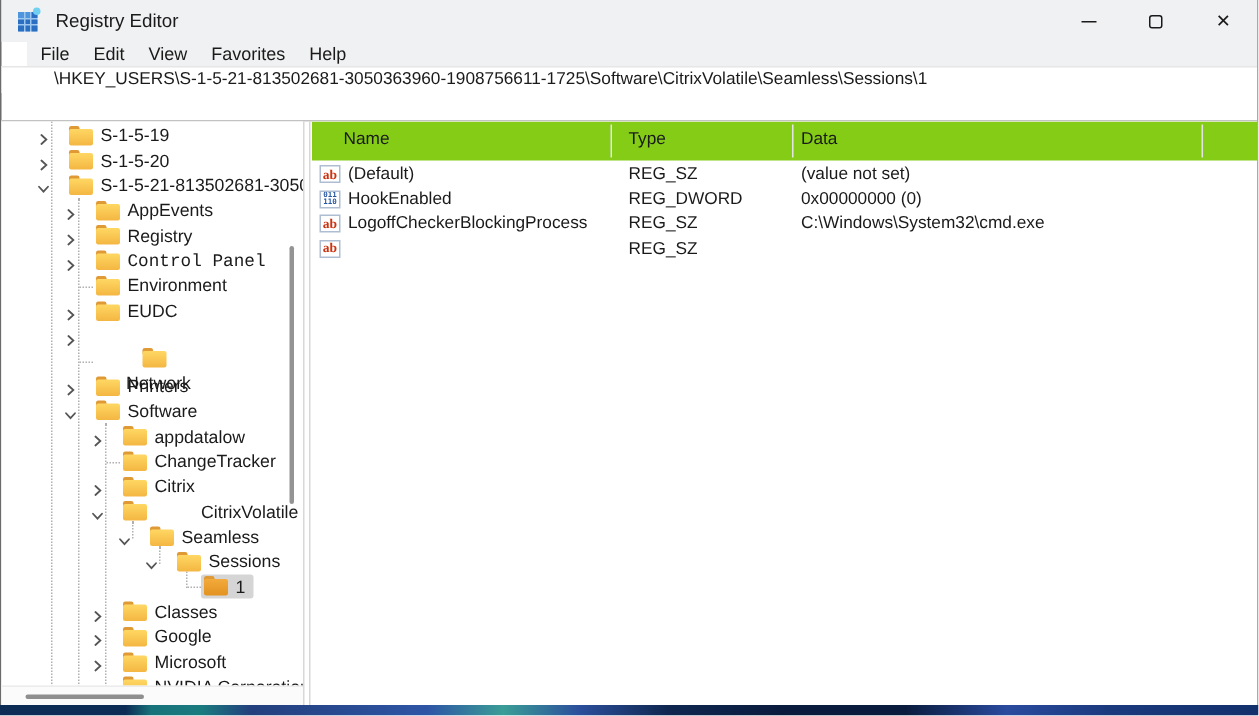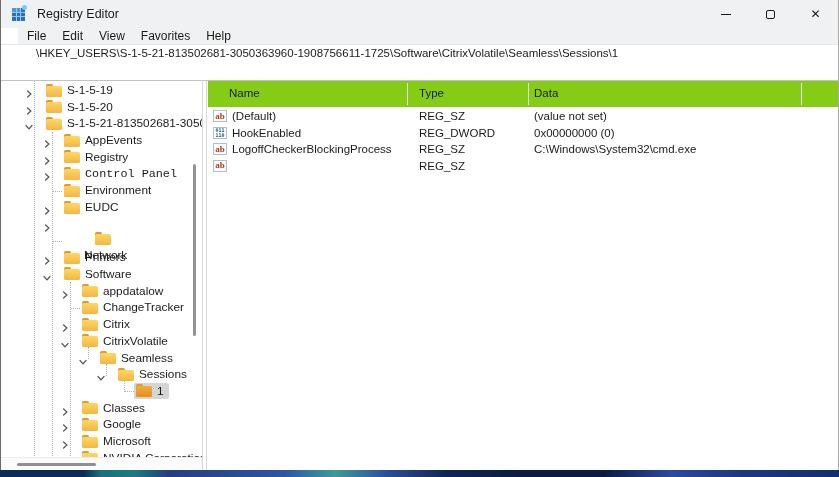--- a/index.html
+++ b/index.html
@@ -295,21 +295,21 @@
                 <span class="tab"></span>
                 <span class="body"></span>
               </span>
               <span class="lbl">Citrix</span>
             </span>
           </div>
           <div class="tree-row" style="top: 251.8px;">
             <span class="chev" style="left: 59px;"><svg width="10" height="10" viewBox="0 0 10 10">
                 <path d="M2 3.5 L5 6.8 L8 3.5" fill="none" stroke="#555" stroke-width="1.2" stroke-linecap="round"></path>
               </svg></span>
-            <span class="rowline" style="left: 79px;">
+            <span class="rowline" style="left: 79px; gap: 31px;">
               <span class="folder">
                 <span class="tab"></span>
                 <span class="body"></span>
               </span>
               <span class="lbl">CitrixVolatile</span>
             </span>
           </div>
           <div class="tree-row" style="top: 268.52px;">
             <span class="chev" style="left: 77px;"><svg width="10" height="10" viewBox="0 0 10 10">
                 <path d="M2 3.5 L5 6.8 L8 3.5" fill="none" stroke="#555" stroke-width="1.2" stroke-linecap="round"></path>

